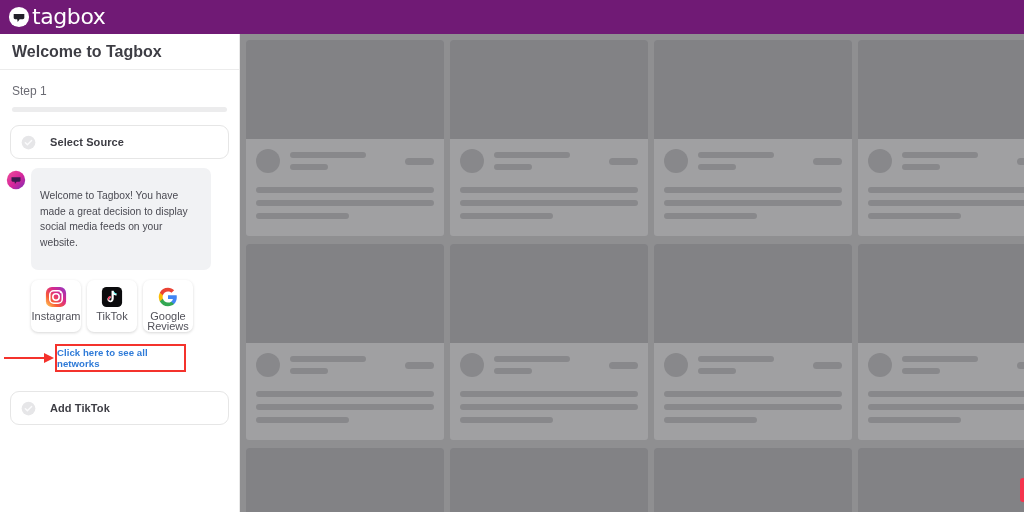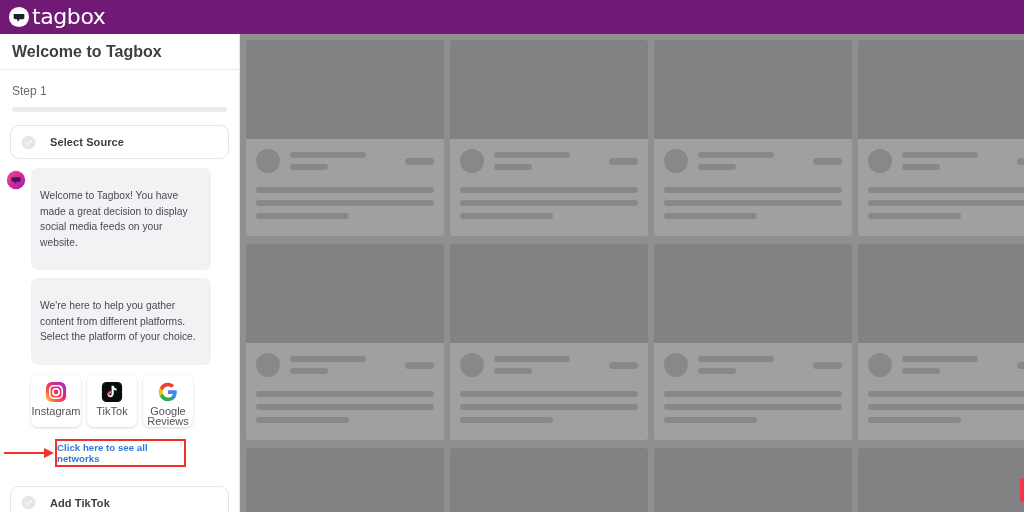--- a/index.html
+++ b/index.html
@@ -213,21 +213,20 @@
               <stop offset="55%" stop-color="#d4259b"></stop>
               <stop offset="100%" stop-color="#7b2fb5"></stop>
             </linearGradient>
           </defs>
           <circle cx="12" cy="12" r="11" fill="url(#avg)"></circle>
           <path d="M6.6 8.8h10.8v3.9c0 .8-.6 1.4-1.4 1.4h-3.3l-1.9 2.8-.5-2.8H8c-.8 0-1.4-.6-1.4-1.4V8.8z" fill="#3a1b4d"></path>
         </svg>
       </span>
       <div class="bubble">Welcome to Tagbox! You have made a great decision to display social media feeds on your website.</div>
     </div>
-    <div class="bubble second">We're here to help you gather content from different platforms. Select the platform of your choice.</div>
   </div>
 
   <div id="platforms">
     <div class="tile">
       <span>
         <svg class="glyph" viewBox="0 0 24 24" aria-hidden="true">
           <defs>
             <linearGradient id="iggrad" x1="0" y1="1" x2="1" y2="0">
               <stop offset="0%" stop-color="#ffd65c"></stop>
               <stop offset="30%" stop-color="#f85c36"></stop>

